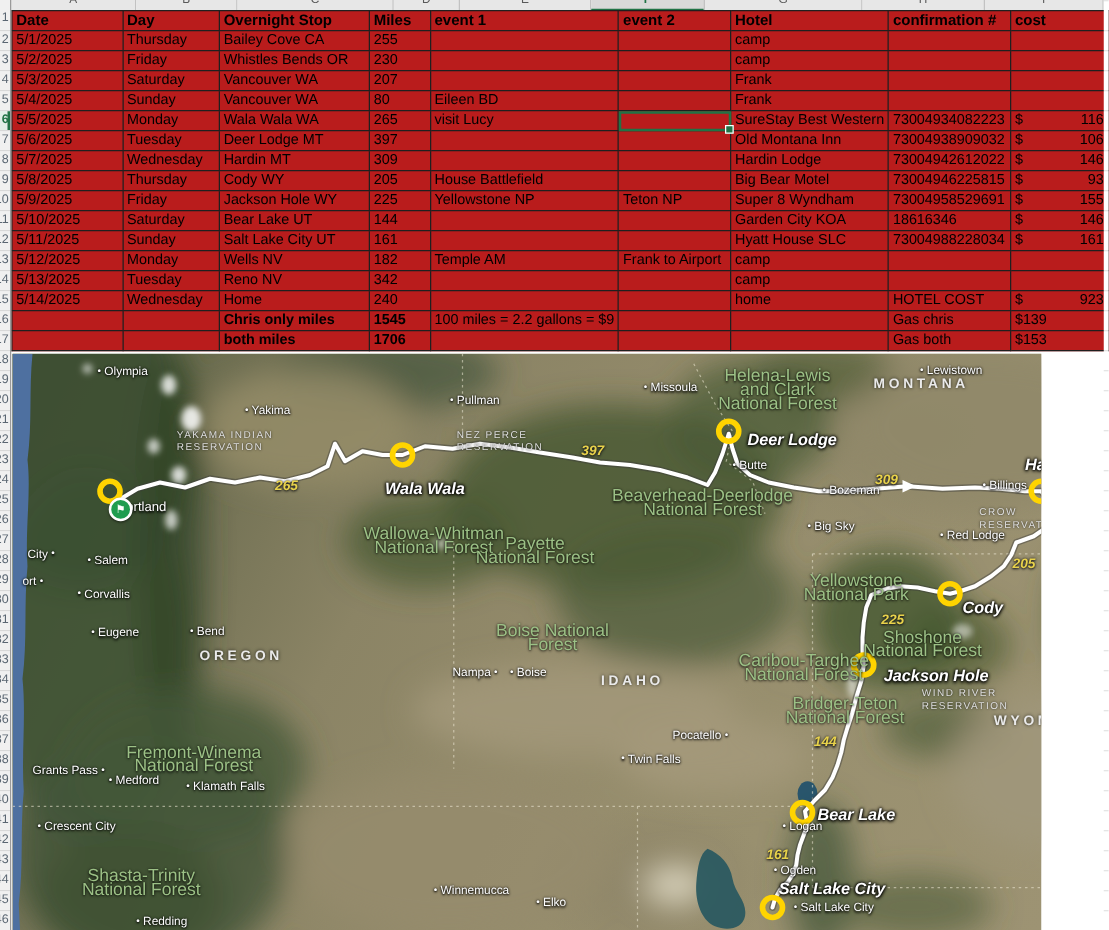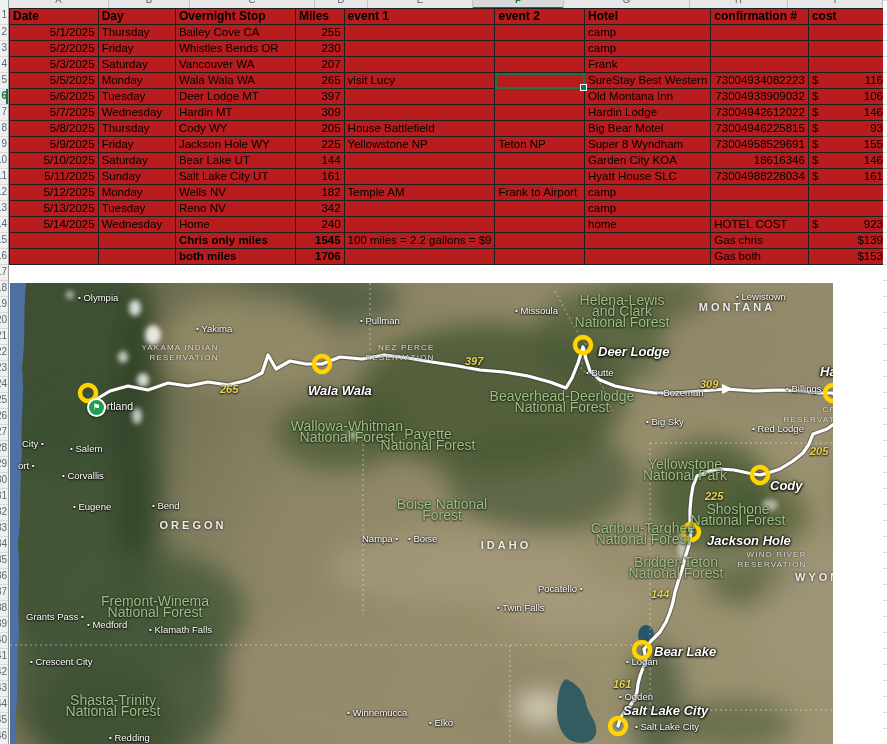--- a/index.html
+++ b/index.html
@@ -24,21 +24,21 @@
   #rightstrip{position:absolute;left:883px;top:0;width:4px;height:744px;background:
      repeating-linear-gradient(to bottom,#ffffff 0 15px,#dcdcdc 15px 16px);
      background-position:0 9px;}
 
   
   #sheet{position:absolute;left:9px;top:8px;border-collapse:collapse;table-layout:fixed;
          background:#b91c1c;}
   #sheet th,#sheet td{border:1px solid #1f1f1f;height:15px;line-height:15px;padding:0 3px;
          white-space:nowrap;overflow:hidden;font-size:11.5px;color:#000;box-sizing:content-box;}
   #sheet th{font-weight:bold;text-align:left;font-size:12px;}
-  #sheet td.r{text-align:right;}
+  #sheet td.r{text-align:left;}
   #sheet td.b{font-weight:bold;}
   #sheet td.spill{overflow:visible;position:relative;z-index:2;}
   #sheet td.acc{padding:0 3px;}
   #sheet td.acc .inner{display:flex;justify-content:space-between;}
   #sheet td.sel{outline:2px solid #217346;outline-offset:-2px;overflow:visible;position:relative;}
   #sheet td.sel::after{content:"";position:absolute;right:-3px;bottom:-3px;width:5px;height:5px;
          background:#217346;border:1px solid #fff;z-index:4;}
 
   
   #map{position:absolute;left:10px;top:283px;width:823px;height:461px;overflow:hidden;
@@ -52,21 +52,21 @@
   .city{font-size:9.5px;color:#fff;white-space:nowrap;
         text-shadow:0 0 2px #000,0 1px 2px #000;}
   .city .dt{font-size:8px;vertical-align:1px;}
   .stop{font-size:13px;font-weight:bold;font-style:italic;color:#fff;white-space:nowrap;
         text-shadow:0 0 2px #000,0 0 3px #000,0 1px 3px #000;}
   .mile{font-size:11px;font-weight:bold;font-style:italic;color:#e8d24b;white-space:nowrap;
         text-shadow:0 0 2px #1c1c1c,0 1px 2px #1c1c1c;}
   .forest{font-size:14px;color:#9cc186;text-align:center;line-height:11px;white-space:nowrap;
         transform:translateX(-50%);text-shadow:0 0 2px rgba(0,0,0,.75),0 1px 2px rgba(0,0,0,.6);}
   .forest.noctr{transform:none;text-align:left;}
-  .region{font-size:8px;letter-spacing:1.2px;color:#dedede;text-align:right;line-height:10px;
+  .region{font-size:8px;letter-spacing:1.2px;color:#dedede;text-align:left;line-height:10px;
         white-space:nowrap;transform:translateX(-50%);
         text-shadow:0 0 2px rgba(0,0,0,.8);}
   .state{font-size:11px;font-weight:600;letter-spacing:3px;color:#eaeaea;white-space:nowrap;
         transform:translateX(-50%);text-shadow:0 0 3px rgba(0,0,0,.8);}
   .plabel{font-size:10.5px;color:#fff;white-space:nowrap;
         text-shadow:0 0 2px #000,0 1px 2px #000;}
   #startmarker{position:absolute;z-index:3;width:15px;height:15px;border-radius:50%;
         background:#1f9d4f;border:2px solid #fff;box-sizing:content-box;color:#fff;
         font-size:9px;line-height:15px;text-align:center;box-shadow:0 1px 2px rgba(0,0,0,.5);}
 </style>
@@ -273,20 +273,31 @@
         <td>camp</td>
         <td></td>
         <td></td>
       </tr>
       <tr>
         <td class="r">5/3/2025</td>
         <td>Saturday</td>
         <td>Vancouver WA</td>
         <td class="r">207</td>
         <td></td>
+        <td></td>
+        <td>Frank</td>
+        <td></td>
+        <td></td>
+      </tr>
+      <tr>
+        <td class="r">5/4/2025</td>
+        <td>Sunday</td>
+        <td>Vancouver WA</td>
+        <td class="r">80</td>
+        <td>Eileen BD</td>
         <td></td>
         <td>Frank</td>
         <td></td>
         <td></td>
       </tr>
       <tr>
         <td class="r">5/5/2025</td>
         <td>Monday</td>
         <td>Wala Wala WA</td>
         <td class="r">265</td>

